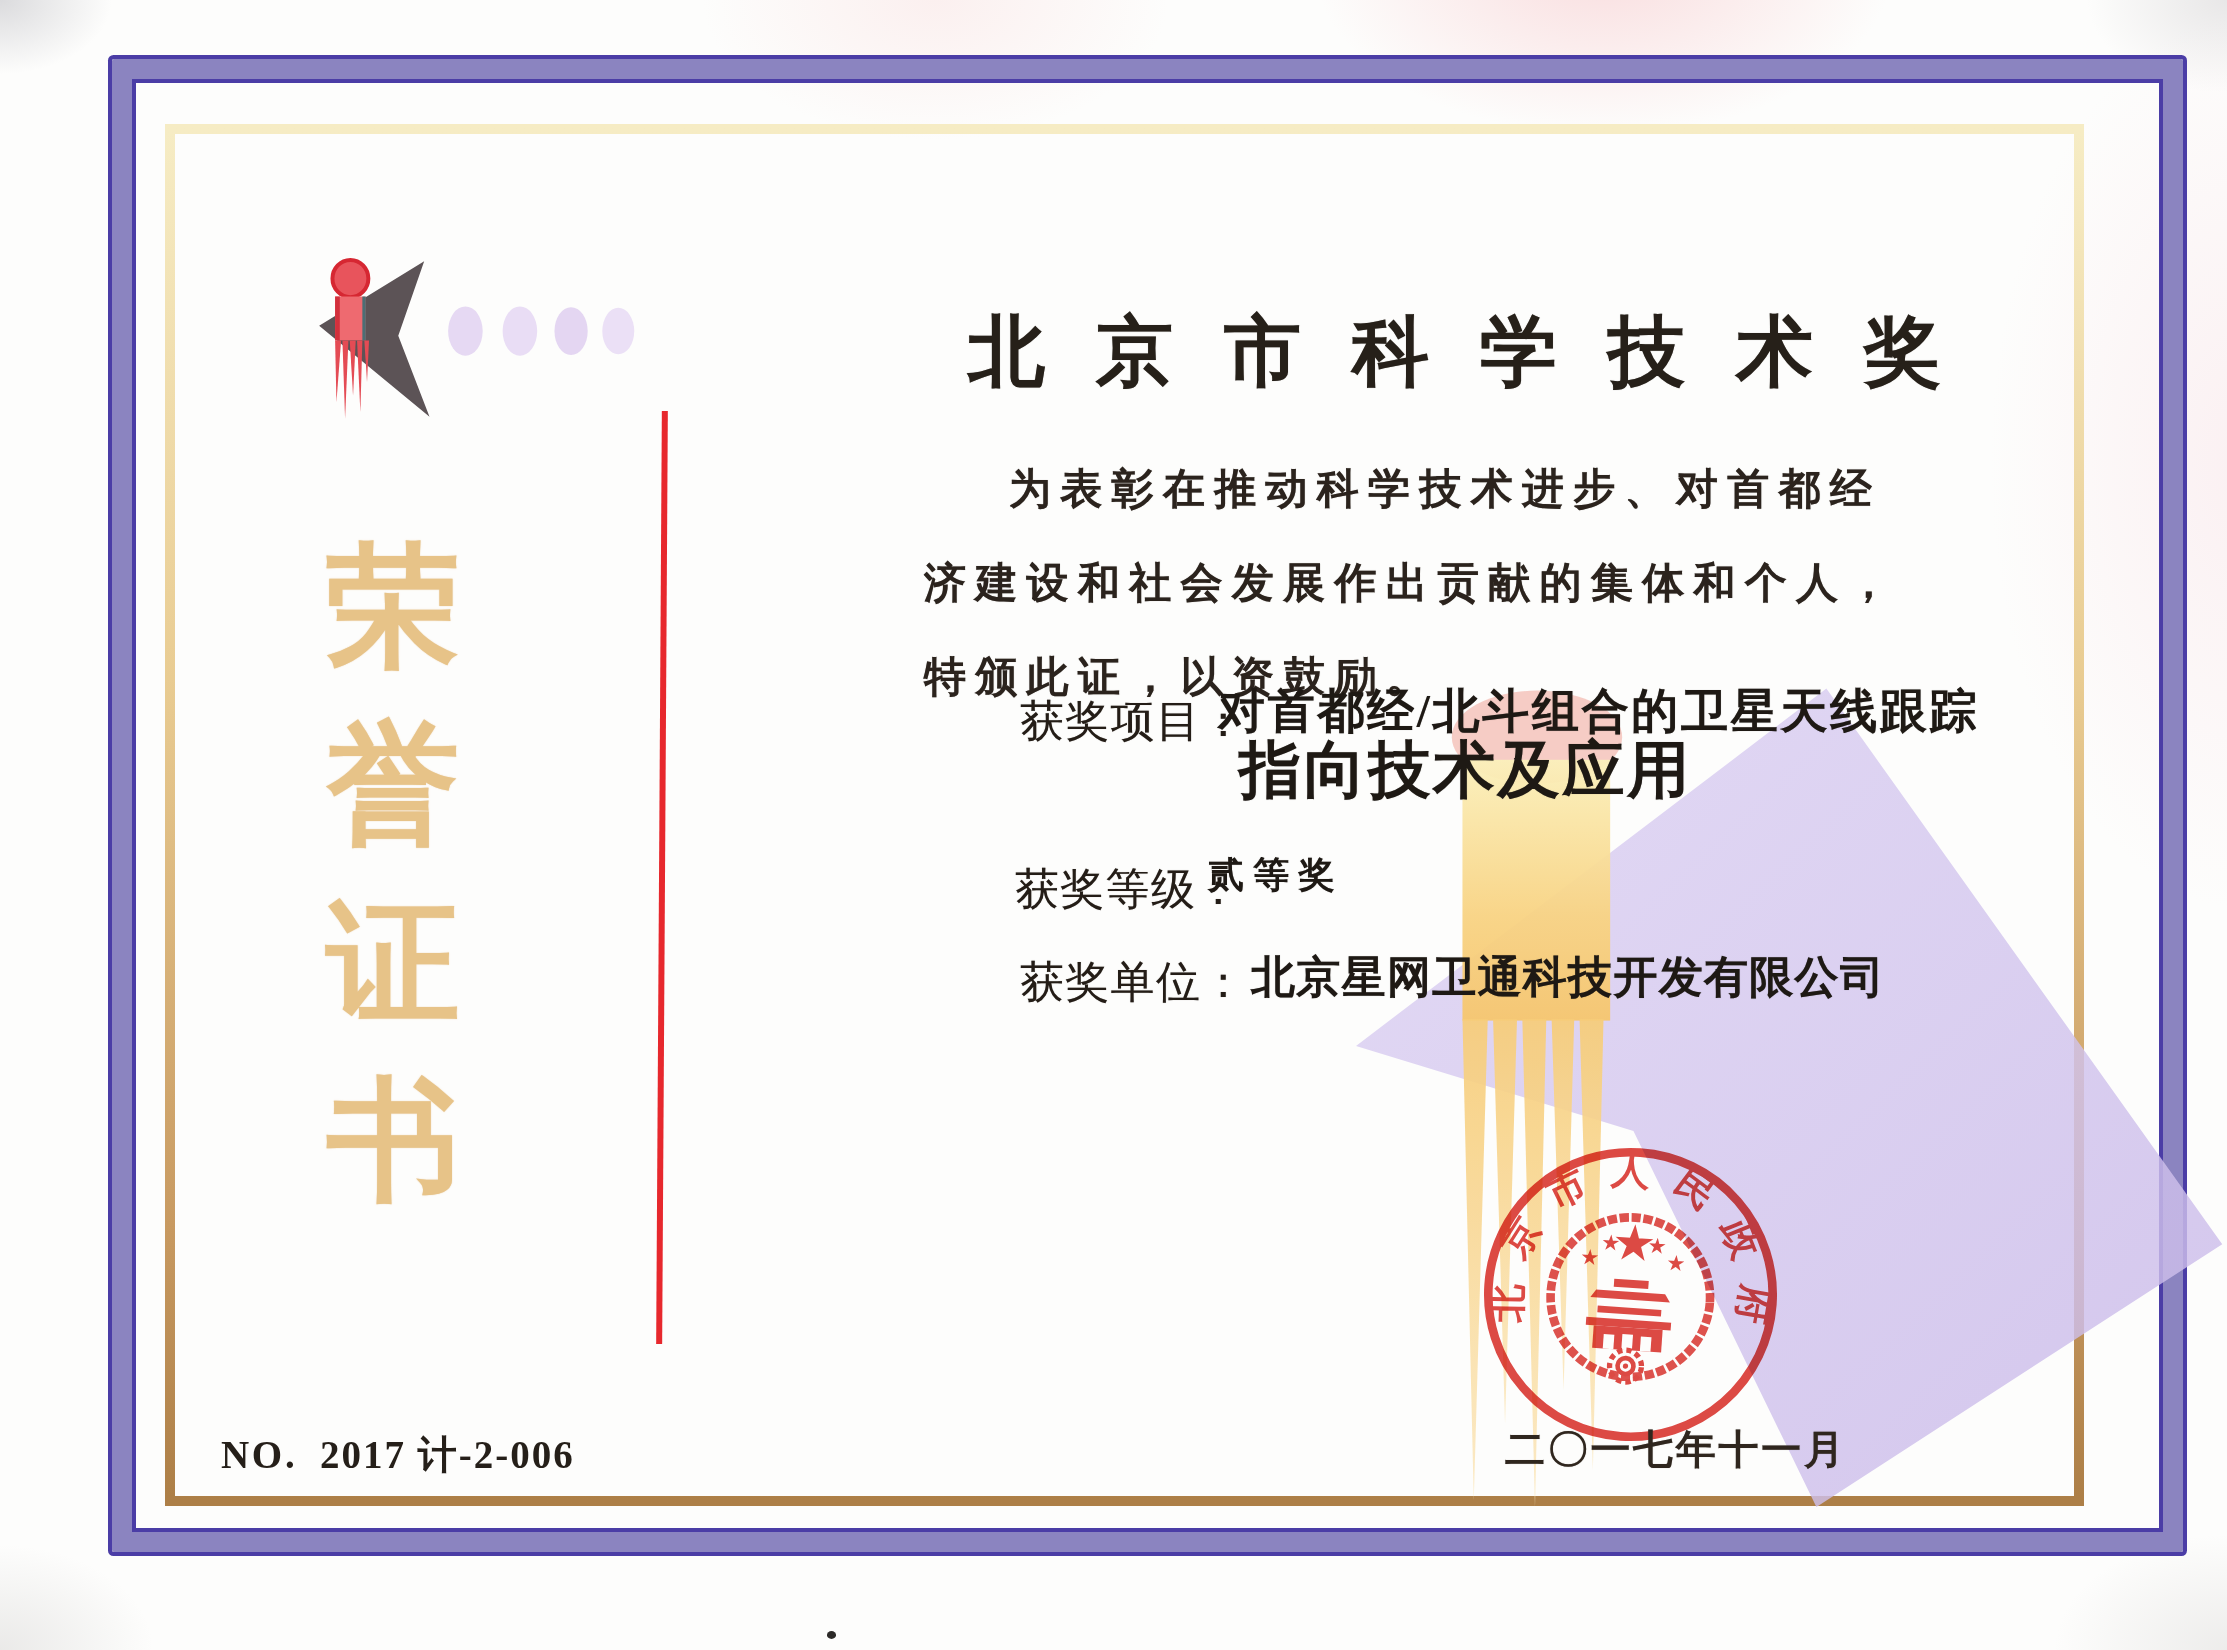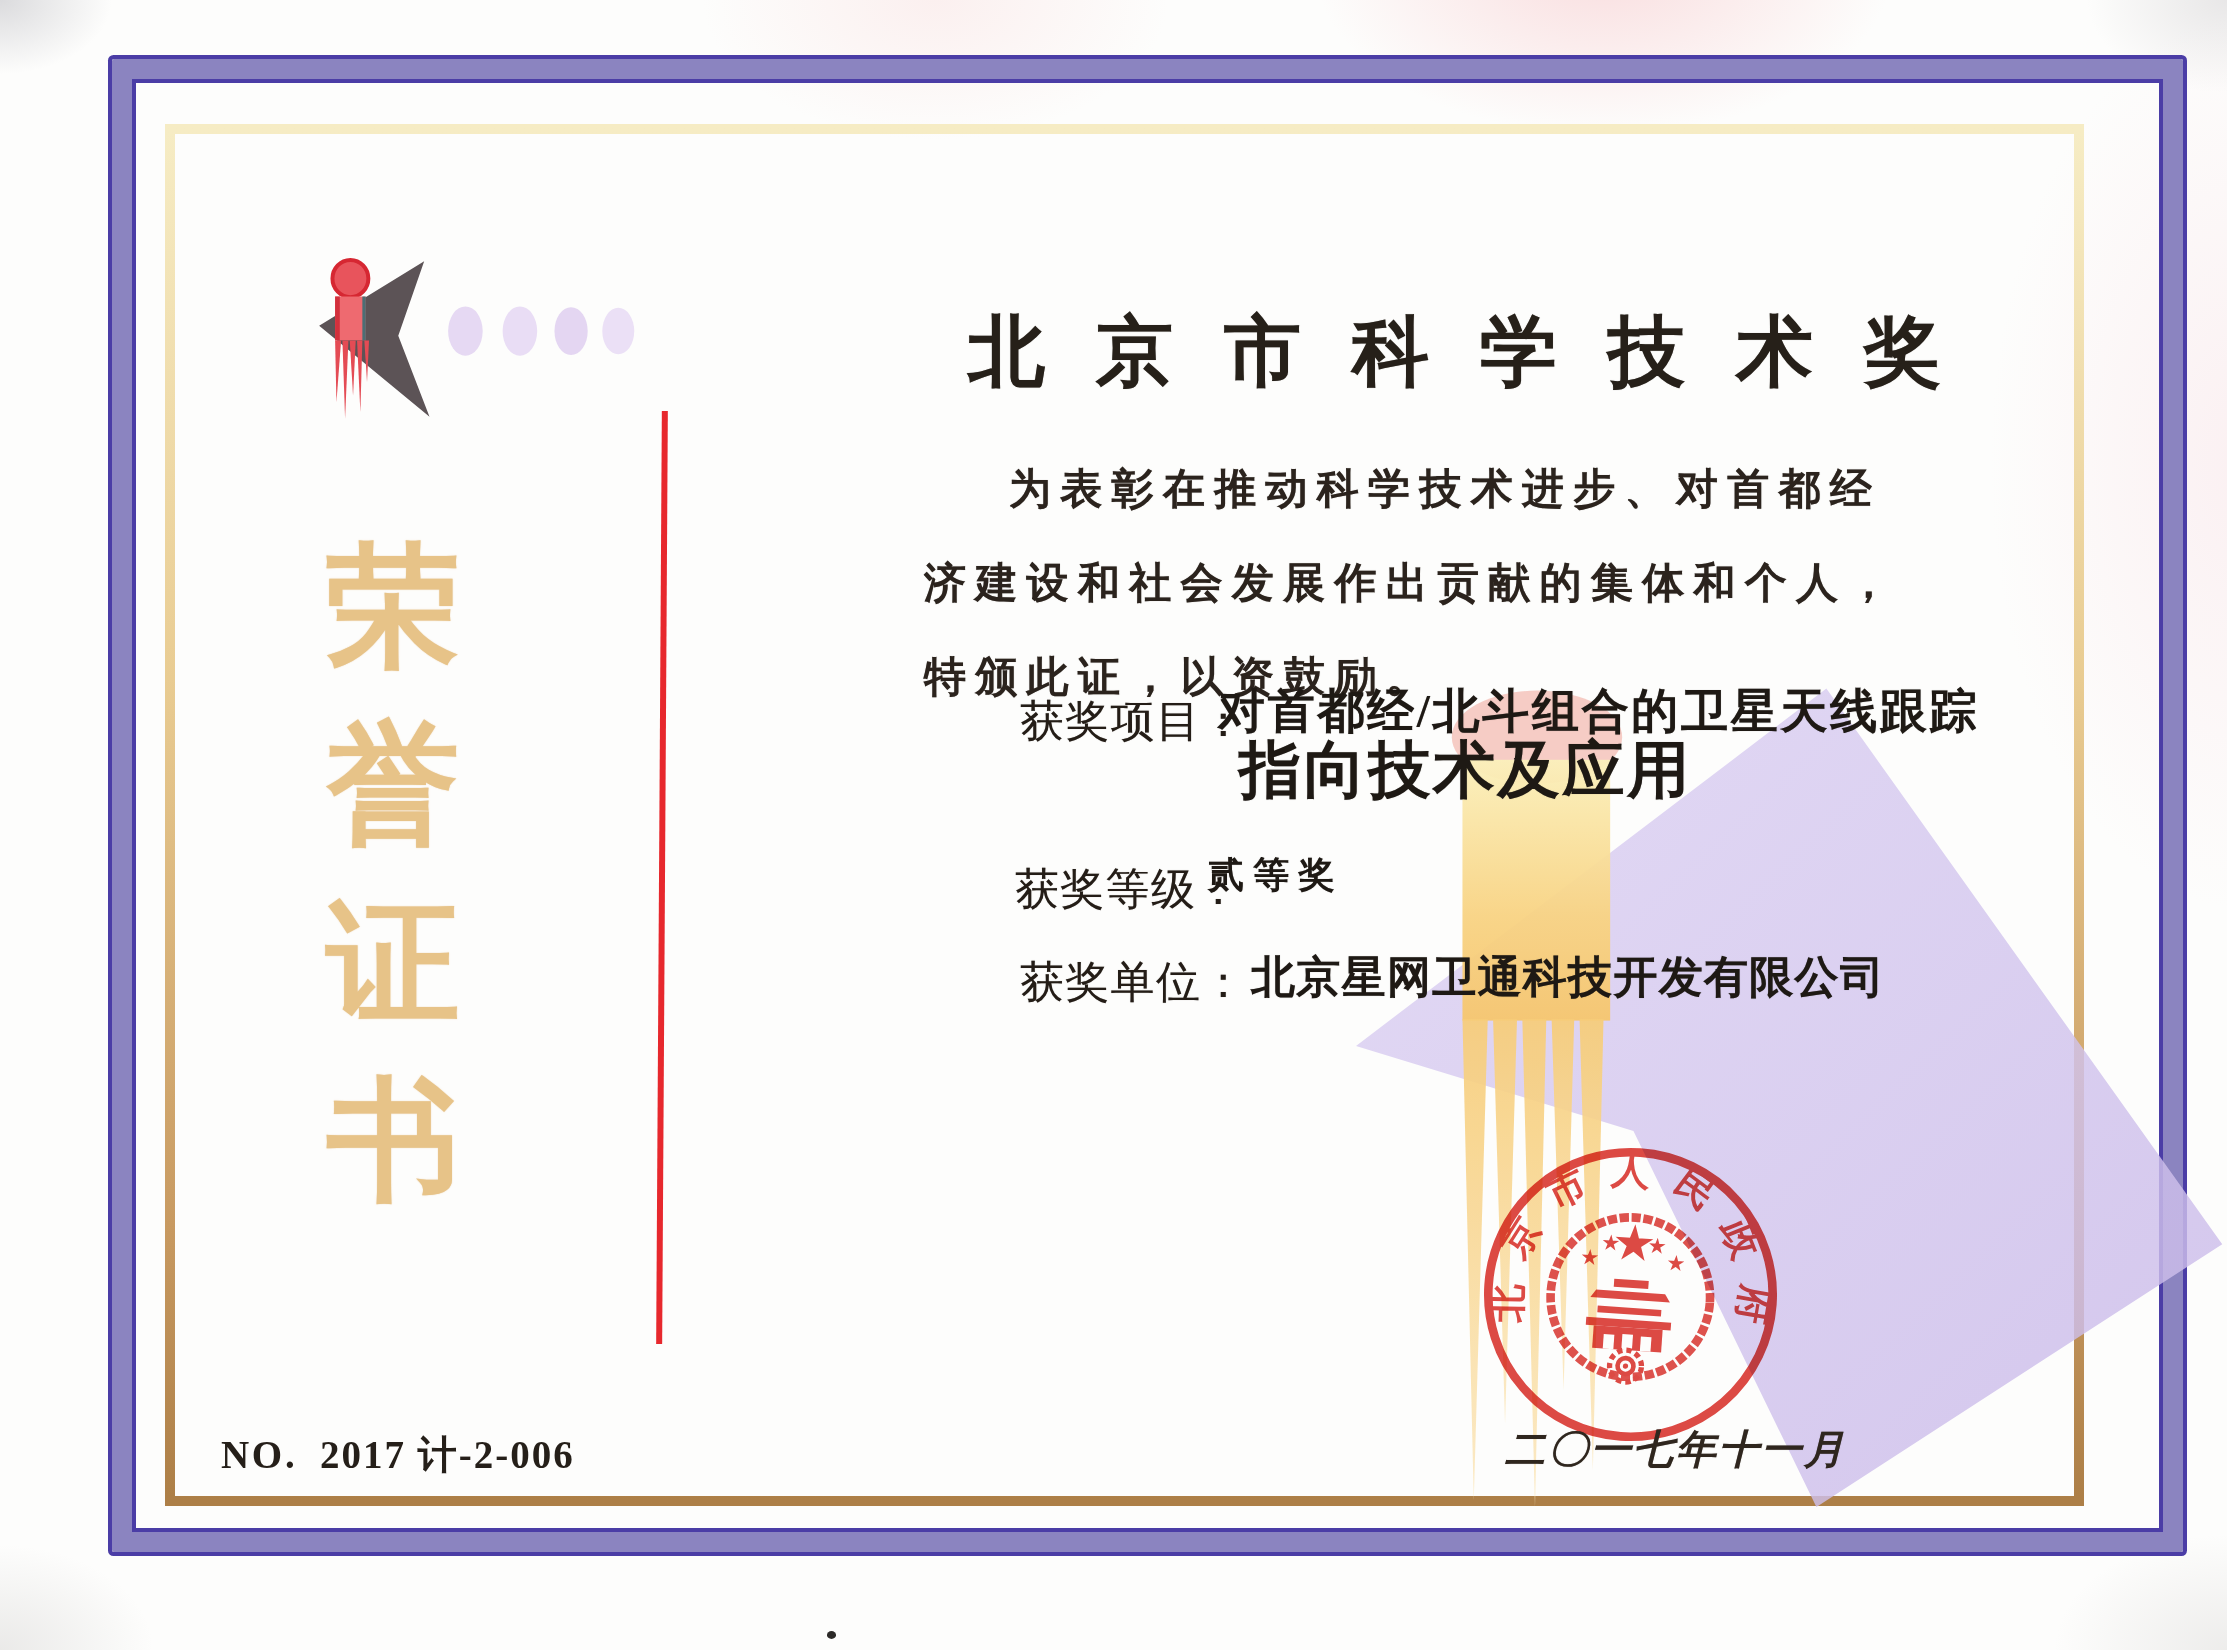--- a/index.html
+++ b/index.html
@@ -65,21 +65,20 @@
   .v-project2{left:1239px;top:728px;font-size:62px;letter-spacing:2.7px;}
   .l-project{left:1020px;top:692px;}
   .l-grade{left:1015px;top:860px;}
   .v-grade{left:1208px;top:851px;font-size:36px;letter-spacing:9.3px;}
   .l-winner{left:1020px;top:953px;}
   .v-winner{left:1251px;top:948px;font-size:44px;letter-spacing:1.3px;}
   .date-line{
     position:absolute;left:1505px;top:1422px;z-index:6;white-space:nowrap;
     font-size:40px;font-weight:600;letter-spacing:2.7px;color:#2f261e;
     text-shadow:0 0 0.7px rgba(40,30,20,.5);
-    font-style:italic;
   }
   .serial{position:absolute;left:221px;top:1428px;z-index:3;white-space:nowrap;color:#251f19;font-weight:700;font-size:39px;}
   .serial .no-label{margin-right:22.6px;letter-spacing:2.7px;}
   .serial .no-value{letter-spacing:2px;}
   .speck{position:absolute;left:827px;top:1631px;width:9.3px;height:8px;border-radius:50%;background:#2c2a28;z-index:2;}
 </style>
 </head>
 <body>
 
 <div class="page">

